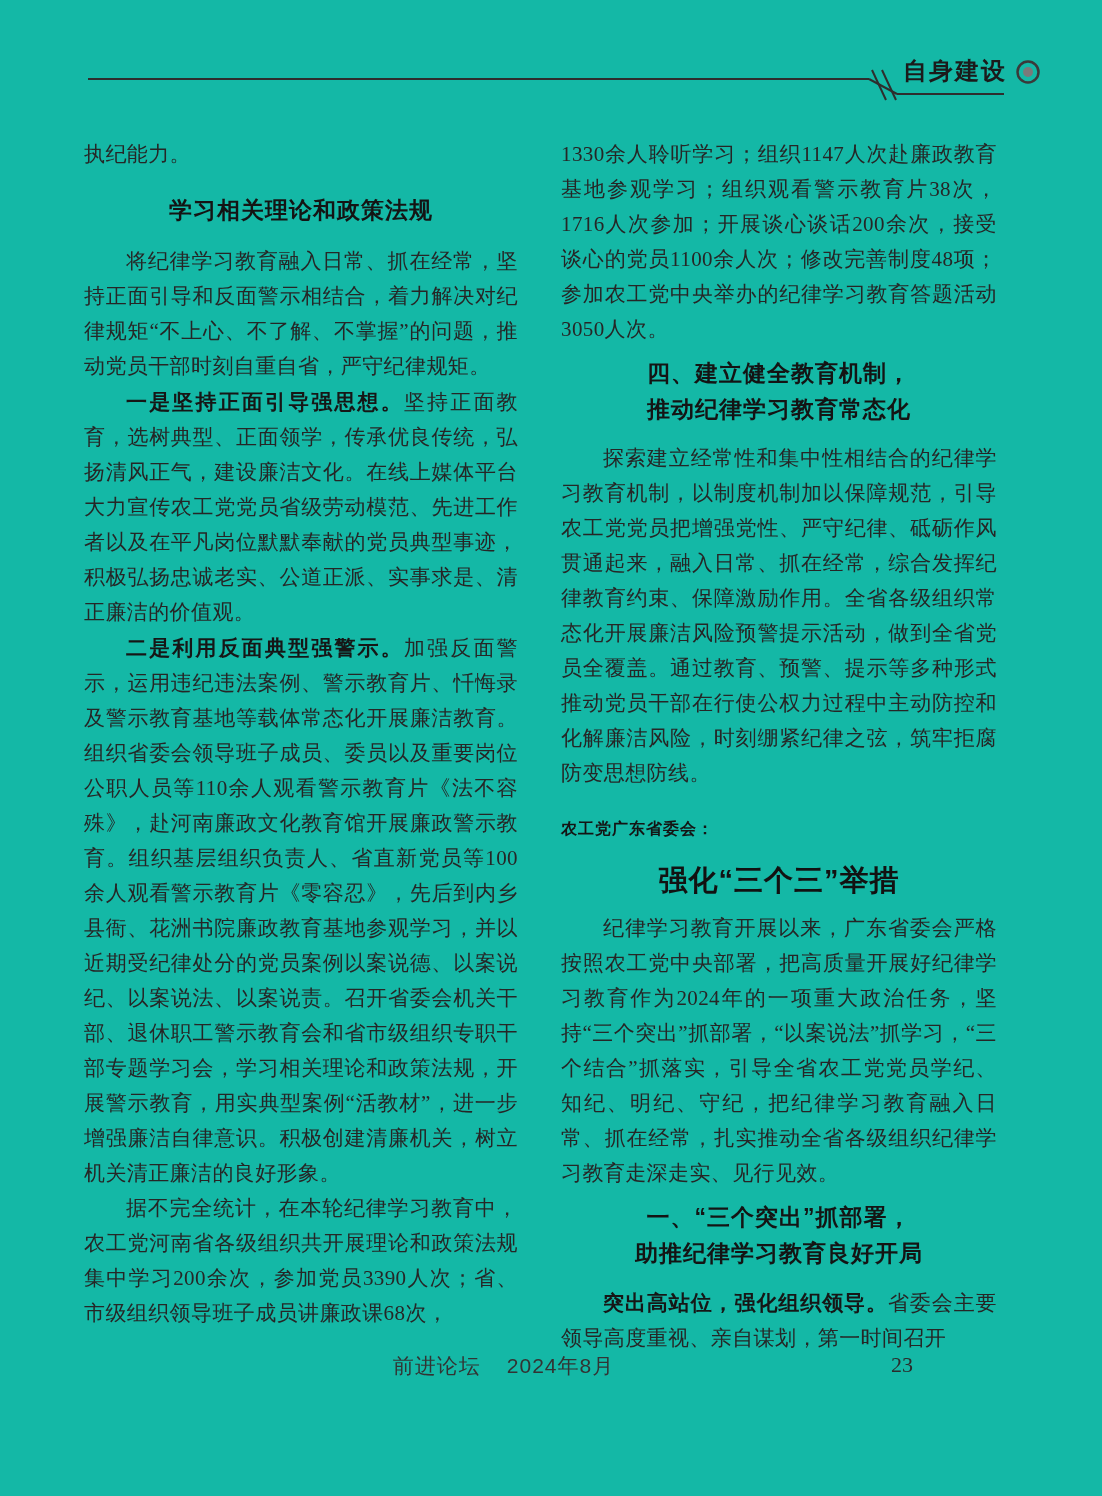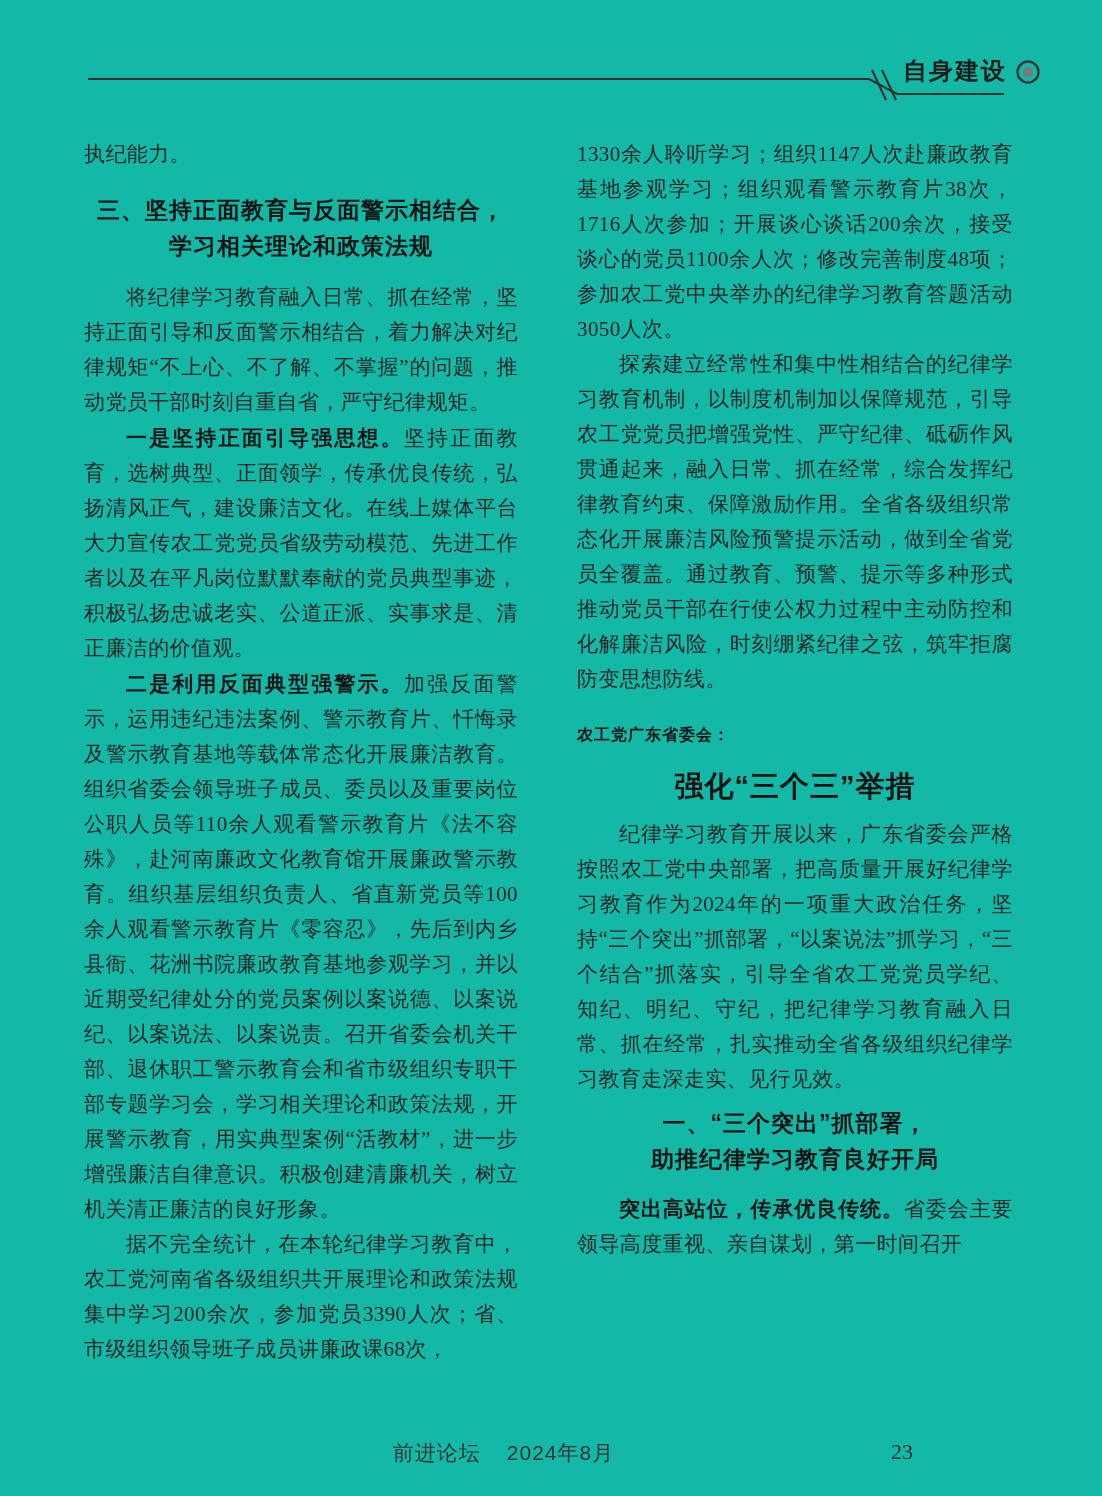--- a/index.html
+++ b/index.html
@@ -19,21 +19,21 @@
     font-weight:700; font-size:24px; letter-spacing:2px; color:#1b1b1b;
     white-space:nowrap;
   }
   .col {
     position:absolute; top:137px;
     font-size:21px; line-height:35px;
     text-align:justify; text-justify:inter-ideograph;
     letter-spacing:0.4px;
   }
   .col-left  { left:84px;  width:434px; }
-  .col-right { left:577px; width:436px; }
+  .col-right { left:561px; width:436px; }
   .col p { margin:0; text-indent:2em; }
   .col p.cont { text-indent:0; }
   .sec-head {
     font-family:"Liberation Sans","DejaVu Sans",sans-serif;
     font-weight:700; font-size:23px; line-height:36px;
     text-align:center; color:#141414; letter-spacing:1px;
     margin:20px 0 16px;
   }
   .col-right .sec-head.tight { margin:8px 0 14px; }
   .sec-head .hl { display:block; }
@@ -47,21 +47,21 @@
     color:#141414; margin-top:22px; letter-spacing:1px;
   }
   .art-title {
     font-family:"Liberation Sans","DejaVu Sans",sans-serif;
     font-weight:700; font-size:29px; line-height:38px;
     text-align:center; color:#121212; letter-spacing:1px;
     margin:16px 0 12px;
   }
   .intro { margin-top:4px; }
   .footer {
-    position:absolute; left:0; top:1439px; width:1007px;
+    position:absolute; left:0; top:1352px; width:1007px;
     font-family:"Liberation Sans","DejaVu Sans",sans-serif;
     font-size:21px; color:#333;
   }
   .footer-center { width:100%; text-align:center; letter-spacing:1px; }
   .footer-center .gap { display:inline-block; width:26px; }
   .footer-page {
     position:absolute; right:94px; top:0;
     font-family:"Liberation Serif","DejaVu Serif",serif;
     font-size:22px; color:#2b2b2b;
   }
@@ -81,51 +81,54 @@
       <circle cx="1028" cy="72" r="10.5" fill="none" stroke="#3a3a3a" stroke-width="2.5"></circle>
       <circle cx="1028" cy="72" r="5" fill="#7a7a7a"></circle>
     </g>
   </svg>
   <div class="header-label">自身建设</div>
 
   <div class="col col-left">
     <p class="cont">执纪能力。</p>
 
     <div class="sec-head">
-      <span class="hl">三、坚持正面教育与反面警示相结合，</span>
       <span class="hl">学习相关理论和政策法规</span>
     </div>
 
     <p>将纪律学习教育融入日常、抓在经常，坚持正面引导和反面警示相结合，着力解决对纪律规矩“不上心、不了解、不掌握”的问题，推动党员干部时刻自重自省，严守纪律规矩。</p>
 
     <p><span class="lead">一是坚持正面引导强思想。</span><span>坚持正面教育，选树典型、正面领学，传承优良传统，弘扬清风正气，建设廉洁文化。在线上媒体平台大力宣传农工党党员省级劳动模范、先进工作者以及在平凡岗位默默奉献的党员典型事迹，积极弘扬忠诚老实、公道正派、实事求是、清正廉洁的价值观。</span></p>
 
     <p><span class="lead">二是利用反面典型强警示。</span><span>加强反面警示，运用违纪违法案例、警示教育片、忏悔录及警示教育基地等载体常态化开展廉洁教育。组织省委会领导班子成员、委员以及重要岗位公职人员等110余人观看警示教育片《法不容殊》，赴河南廉政文化教育馆开展廉政警示教育。组织基层组织负责人、省直新党员等100余人观看警示教育片《零容忍》，先后到内乡县衙、花洲书院廉政教育基地参观学习，并以近期受纪律处分的党员案例以案说德、以案说纪、以案说法、以案说责。召开省委会机关干部、退休职工警示教育会和省市级组织专职干部专题学习会，学习相关理论和政策法规，开展警示教育，用实典型案例“活教材”，进一步增强廉洁自律意识。积极创建清廉机关，树立机关清正廉洁的良好形象。</span></p>
 
     <p>据不完全统计，在本轮纪律学习教育中，农工党河南省各级组织共开展理论和政策法规集中学习200余次，参加党员3390人次；省、市级组织领导班子成员讲廉政课68次，</p>
   </div>
 
   <div class="col col-right">
     <p class="cont">1330余人聆听学习；组织1147人次赴廉政教育基地参观学习；组织观看警示教育片38次，1716人次参加；开展谈心谈话200余次，接受谈心的党员1100余人次；修改完善制度48项；参加农工党中央举办的纪律学习教育答题活动3050人次。</p>
 
+    <div class="sec-head tight">
+      <span class="hl">四、建立健全教育机制，</span>
+      <span class="hl">推动纪律学习教育常态化</span>
+    </div>
 
     <p>探索建立经常性和集中性相结合的纪律学习教育机制，以制度机制加以保障规范，引导农工党党员把增强党性、严守纪律、砥砺作风贯通起来，融入日常、抓在经常，综合发挥纪律教育约束、保障激励作用。全省各级组织常态化开展廉洁风险预警提示活动，做到全省党员全覆盖。通过教育、预警、提示等多种形式推动党员干部在行使公权力过程中主动防控和化解廉洁风险，时刻绷紧纪律之弦，筑牢拒腐防变思想防线。</p>
 
     <div class="kicker">农工党广东省委会：</div>
 
     <div class="art-title">强化“三个三”举措</div>
 
     <p class="intro">纪律学习教育开展以来，广东省委会严格按照农工党中央部署，把高质量开展好纪律学习教育作为2024年的一项重大政治任务，坚持“三个突出”抓部署，“以案说法”抓学习，“三个结合”抓落实，引导全省农工党党员学纪、知纪、明纪、守纪，把纪律学习教育融入日常、抓在经常，扎实推动全省各级组织纪律学习教育走深走实、见行见效。</p>
 
     <div class="sec-head tight">
       <span class="hl">一、“三个突出”抓部署，</span>
       <span class="hl">助推纪律学习教育良好开局</span>
     </div>
 
-    <p><span class="lead">突出高站位，传承优良传统。</span><span>省委会主要领导高度重视、亲自谋划，第一时间召开</span></p>
+    <p><span class="lead">突出高站位，强化组织领导。</span><span>省委会主要领导高度重视、亲自谋划，第一时间召开</span></p>
   </div>
 
   <div class="footer">
     <div class="footer-center">
       <span>前进论坛</span><span class="gap"></span><span>2024年8月</span>
     </div>
     <div class="footer-page">23</div>
   </div>
 
 </div>

